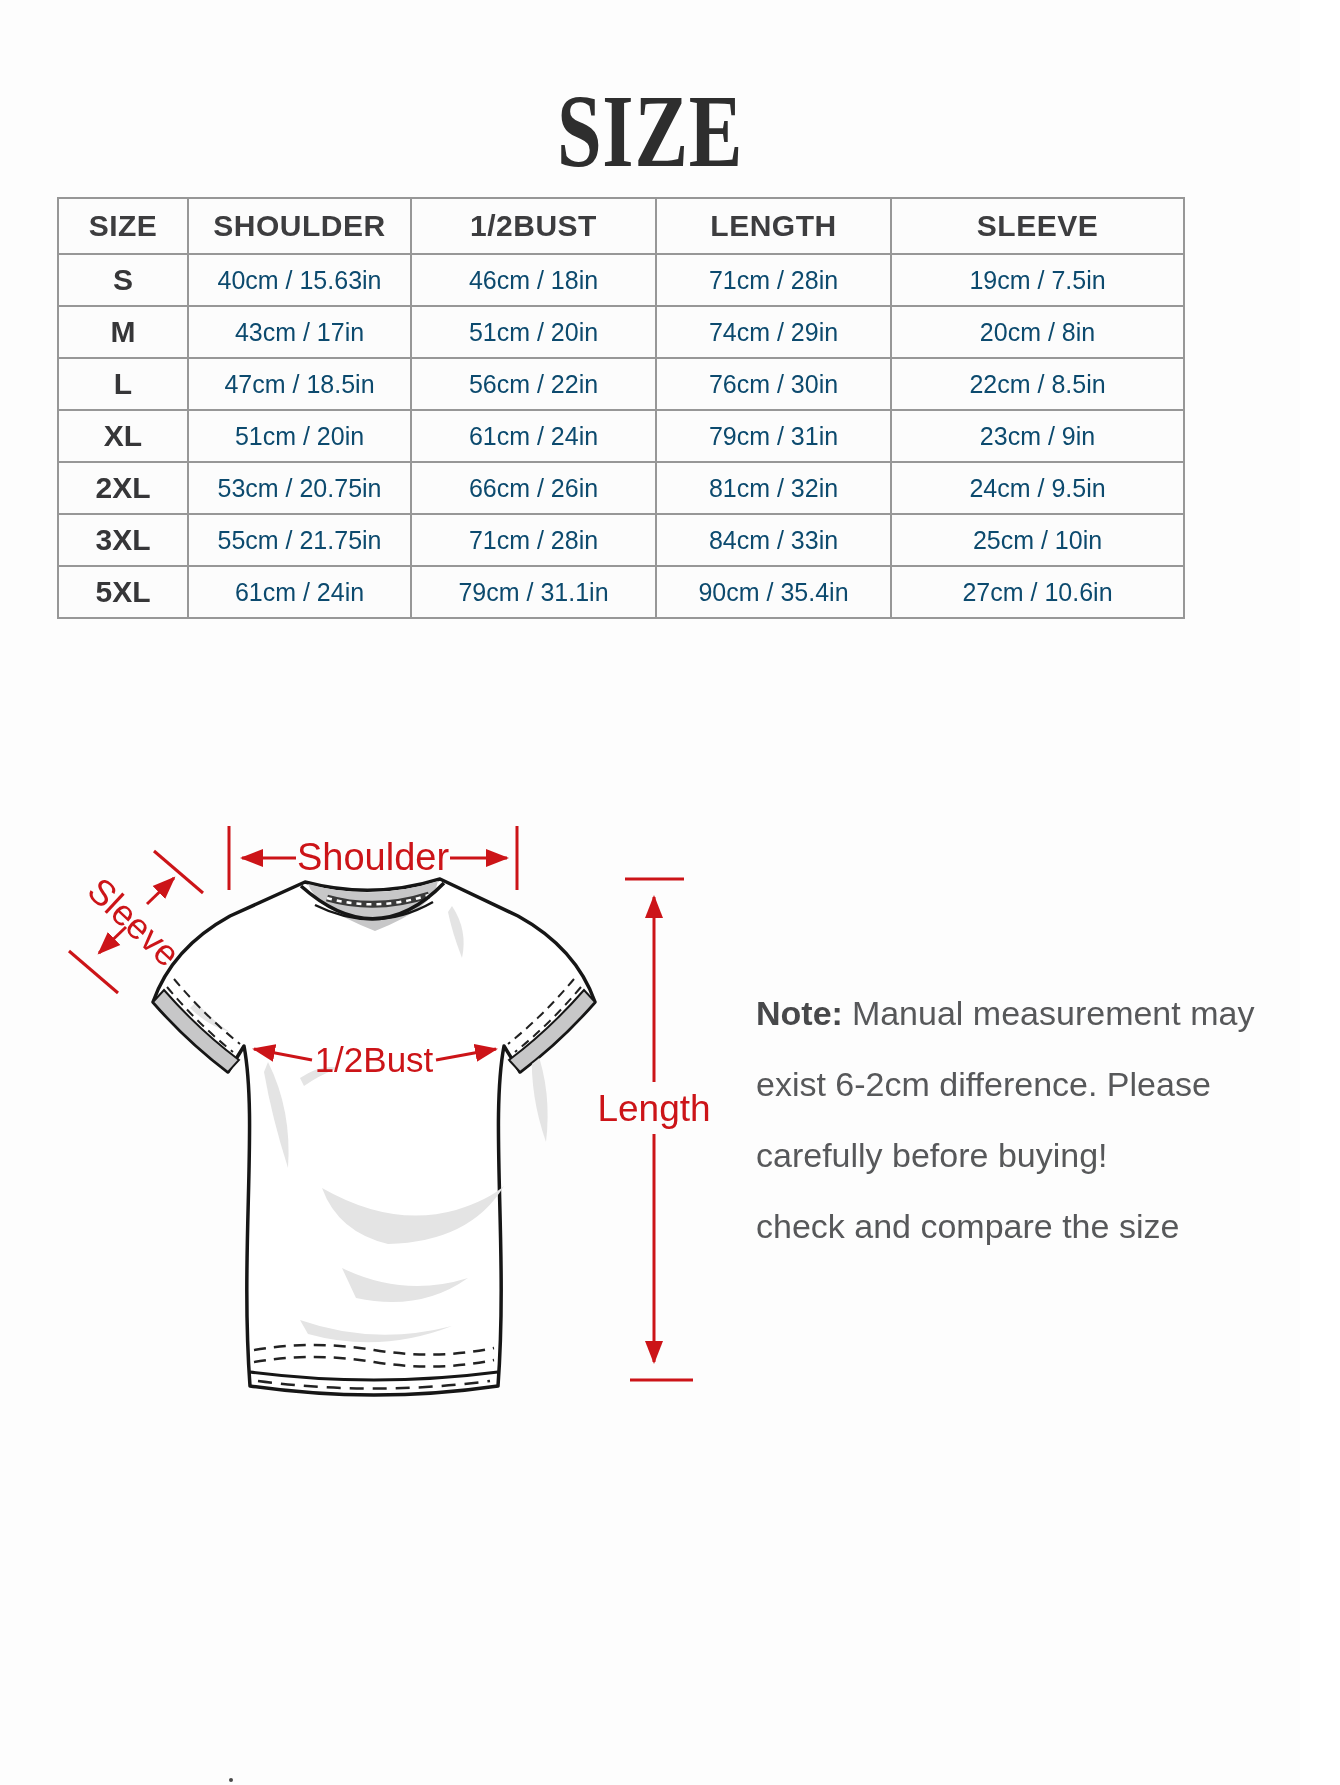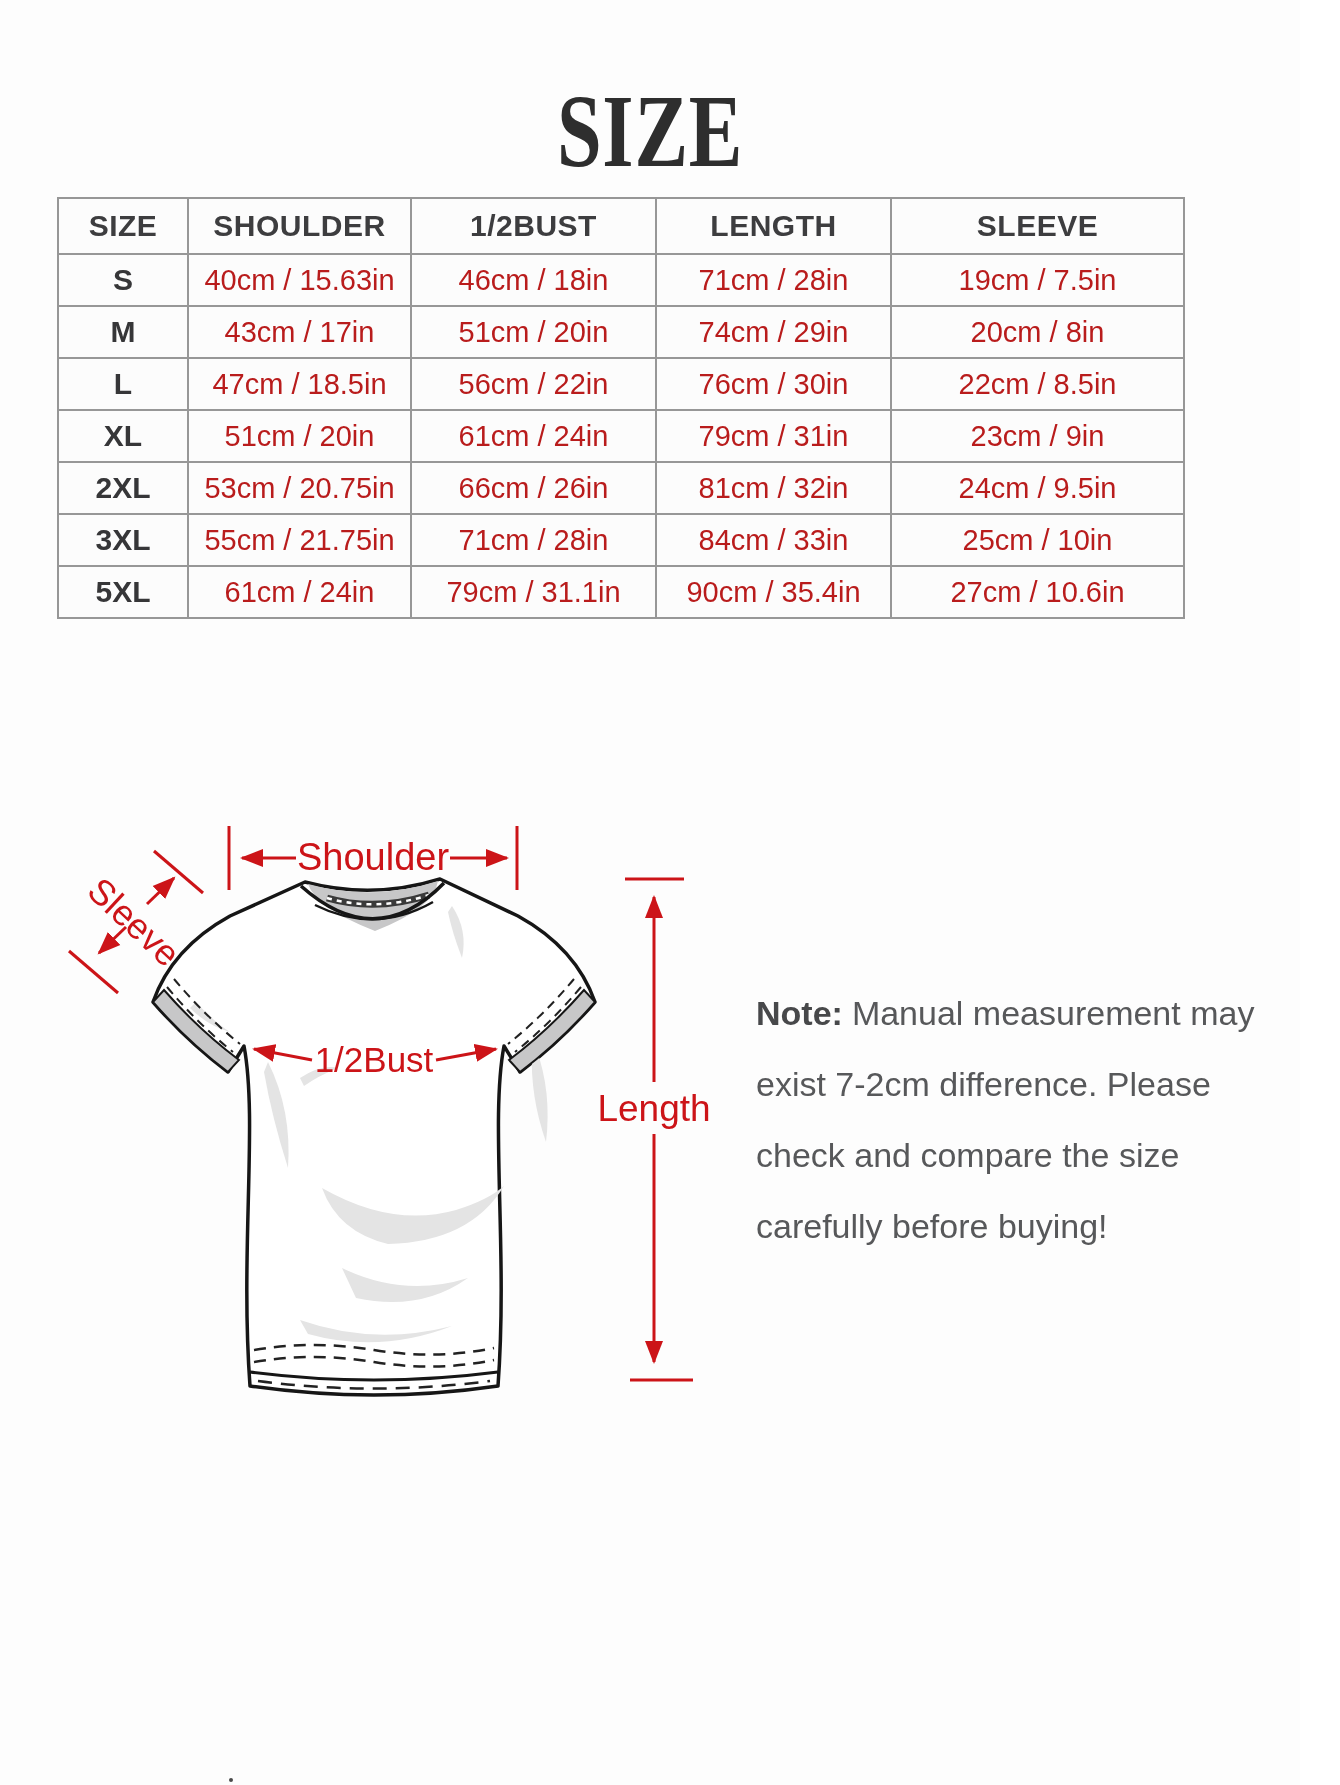--- a/index.html
+++ b/index.html
@@ -22,21 +22,21 @@
     background:#fcfcfc;
   }
   .size-table th,.size-table td{
     border:2px solid #979797;text-align:center;vertical-align:middle;
     padding:0;overflow:hidden;white-space:nowrap;
   }
   .size-table th{
     height:54px;font-size:30px;font-weight:bold;color:#3d3d3f;letter-spacing:.5px;
   }
   .size-table td{
-    height:50px;font-size:29px;color:#b91c1c;font-weight:normal;
+    height:50px;font-size:25px;color:#0c4a6e;font-weight:normal;
   }
   .size-table td.size-col{font-weight:bold;color:#363638;font-size:30px;}
   
   .diagram-svg{position:absolute;left:0;top:0;width:1340px;height:1785px;}
   .red-label{font-family:"Liberation Sans",sans-serif;fill:#cc1418;}
   
   .note{
     position:absolute;left:756px;top:978px;width:524px;
     font-size:34px;line-height:71px;color:#57585a;
   }
@@ -217,19 +217,19 @@
     <text class="red-label" x="373" y="870" font-size="38" text-anchor="middle">Shoulder</text>
     <text class="red-label" transform="translate(134 922) rotate(43)" font-size="36" text-anchor="middle" dominant-baseline="central">Sleeve</text>
     <text class="red-label" x="374" y="1072" font-size="35" text-anchor="middle">1/2Bust</text>
     <text class="red-label" x="654" y="1121" font-size="37" text-anchor="middle">Length</text>
   </svg>
 
   <div class="note">
     <div class="note-line">
       <span class="note-prefix">Note:</span><span>Manual measurement may</span>
     </div>
-    <div class="note-line">exist 7-2cm difference. Please</div>
+    <div class="note-line">exist 6-2cm difference. Please</div>
+    <div class="note-line">carefully before buying!</div>
     <div class="note-line">check and compare the size</div>
-    <div class="note-line">carefully before buying!</div>
   </div>
 
   <div class="artifact-dot"></div>
 </div>
 
 </body></html>

